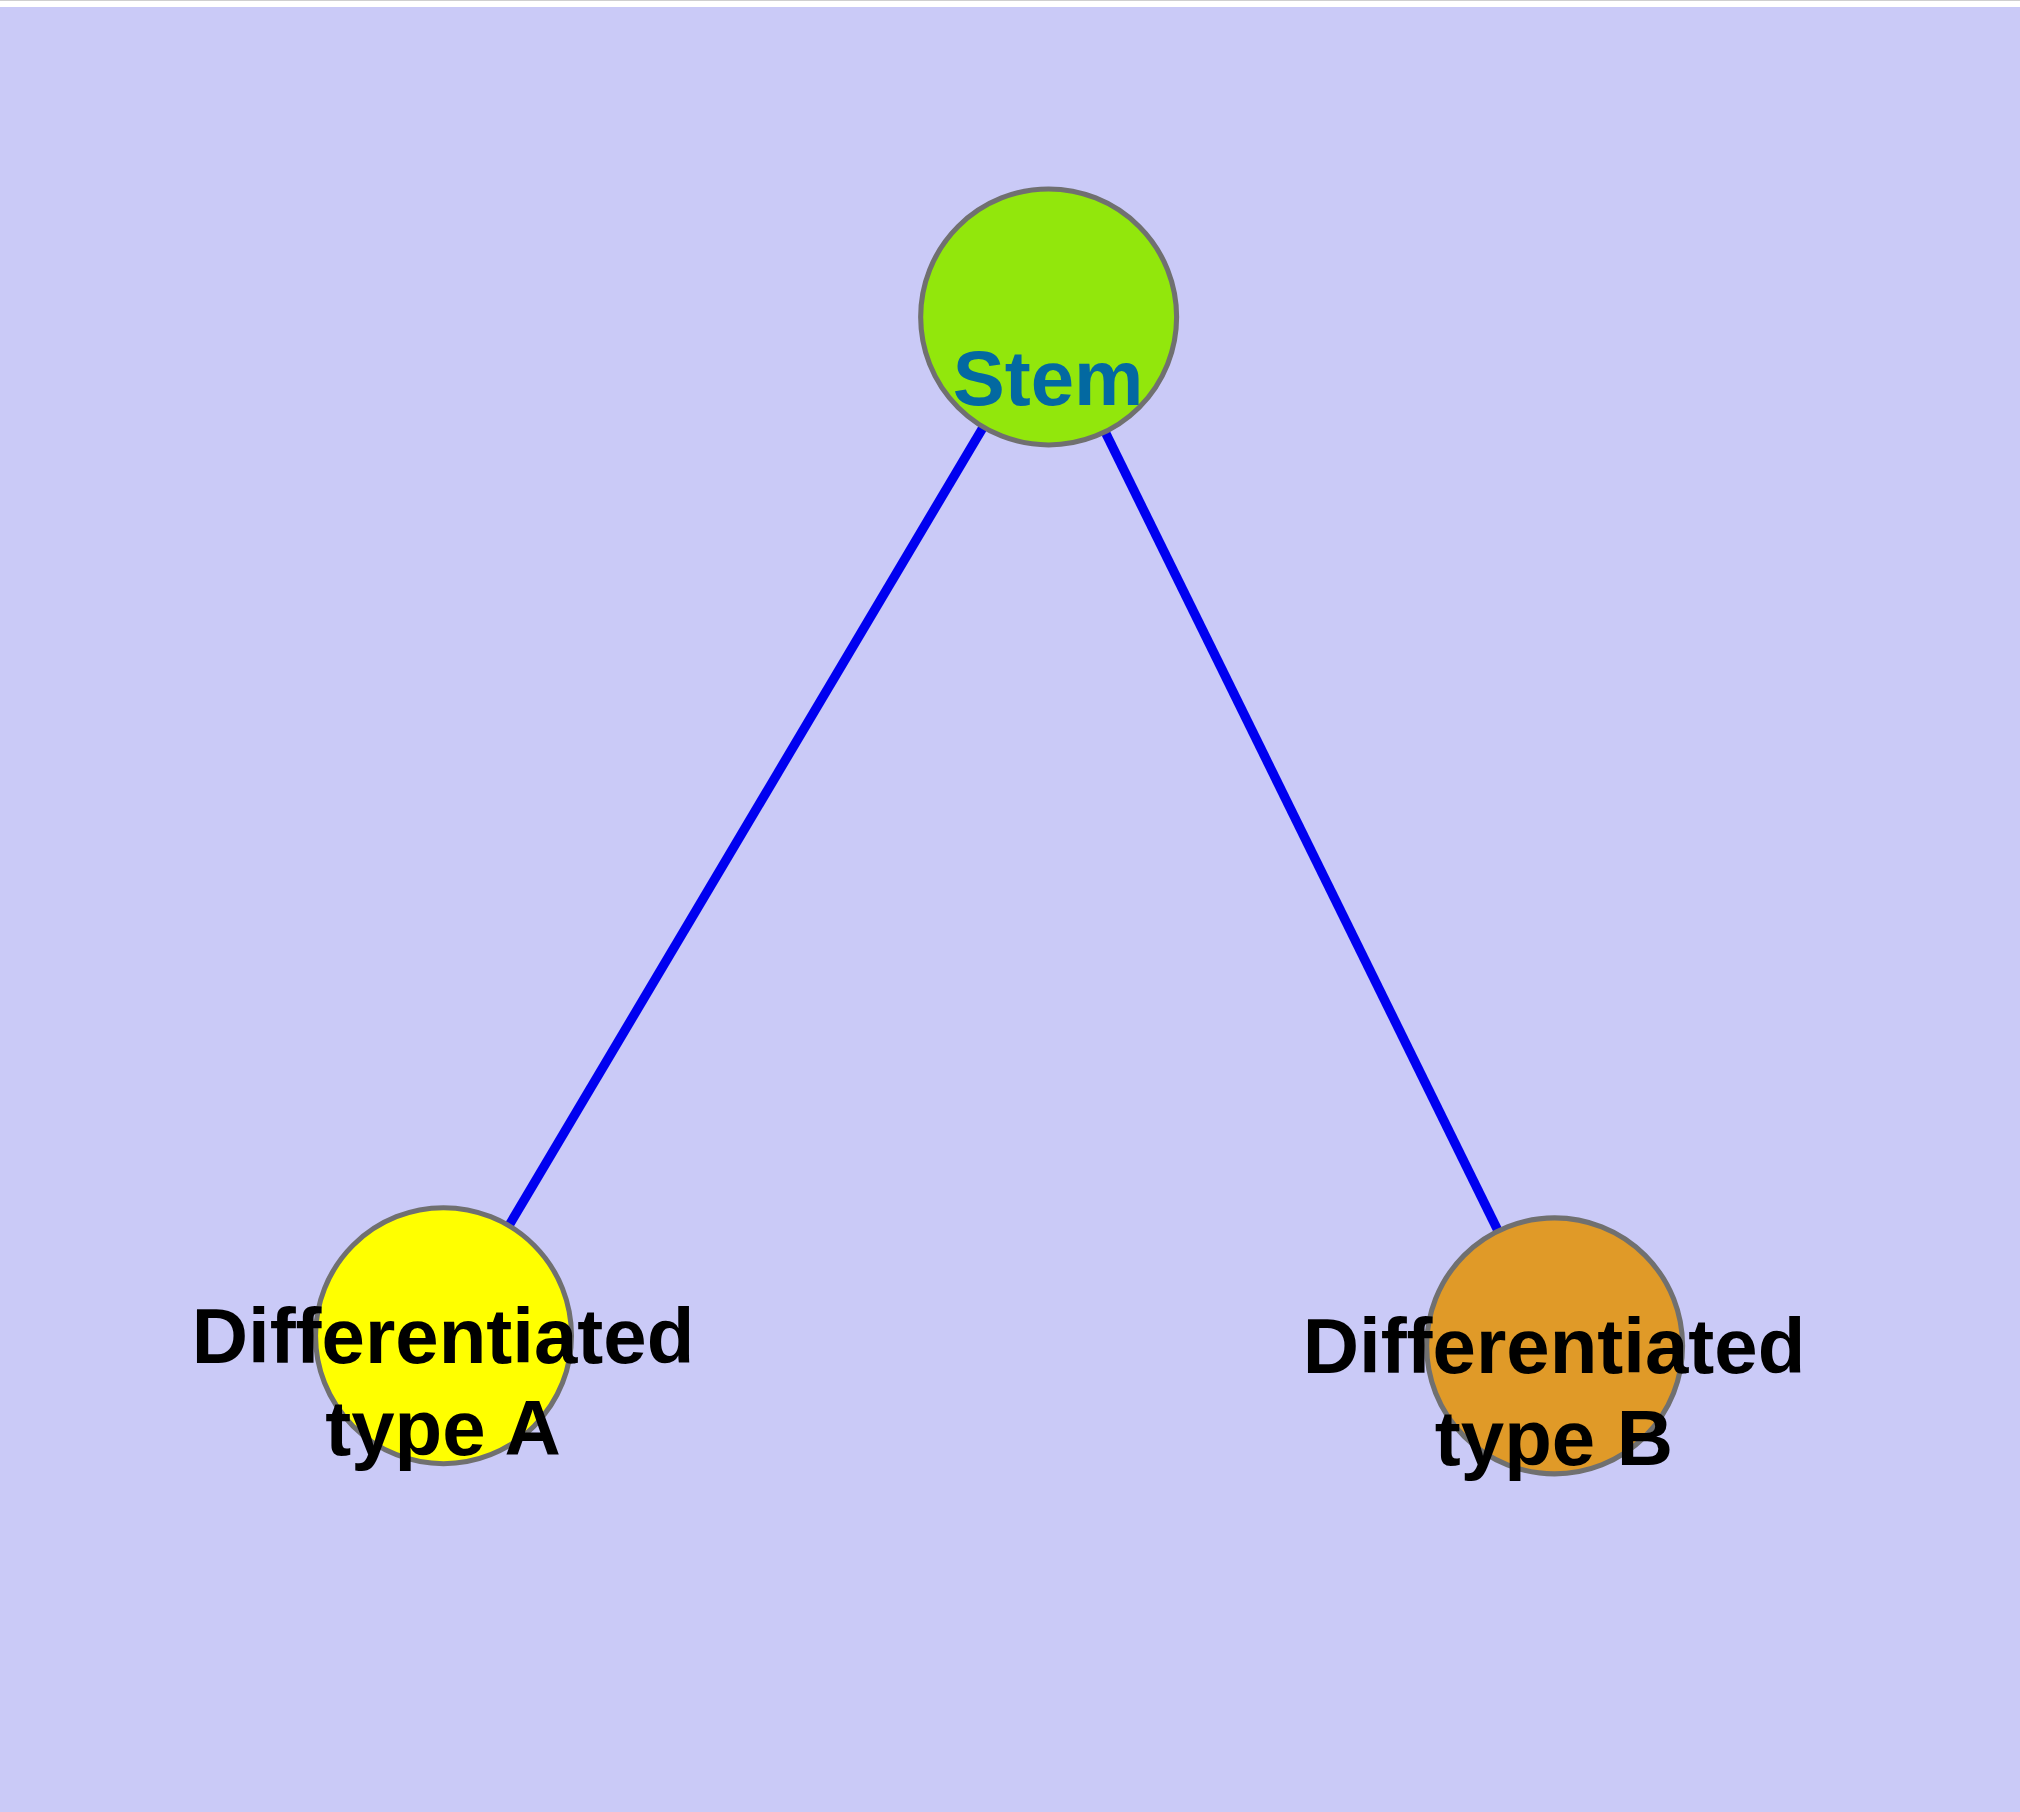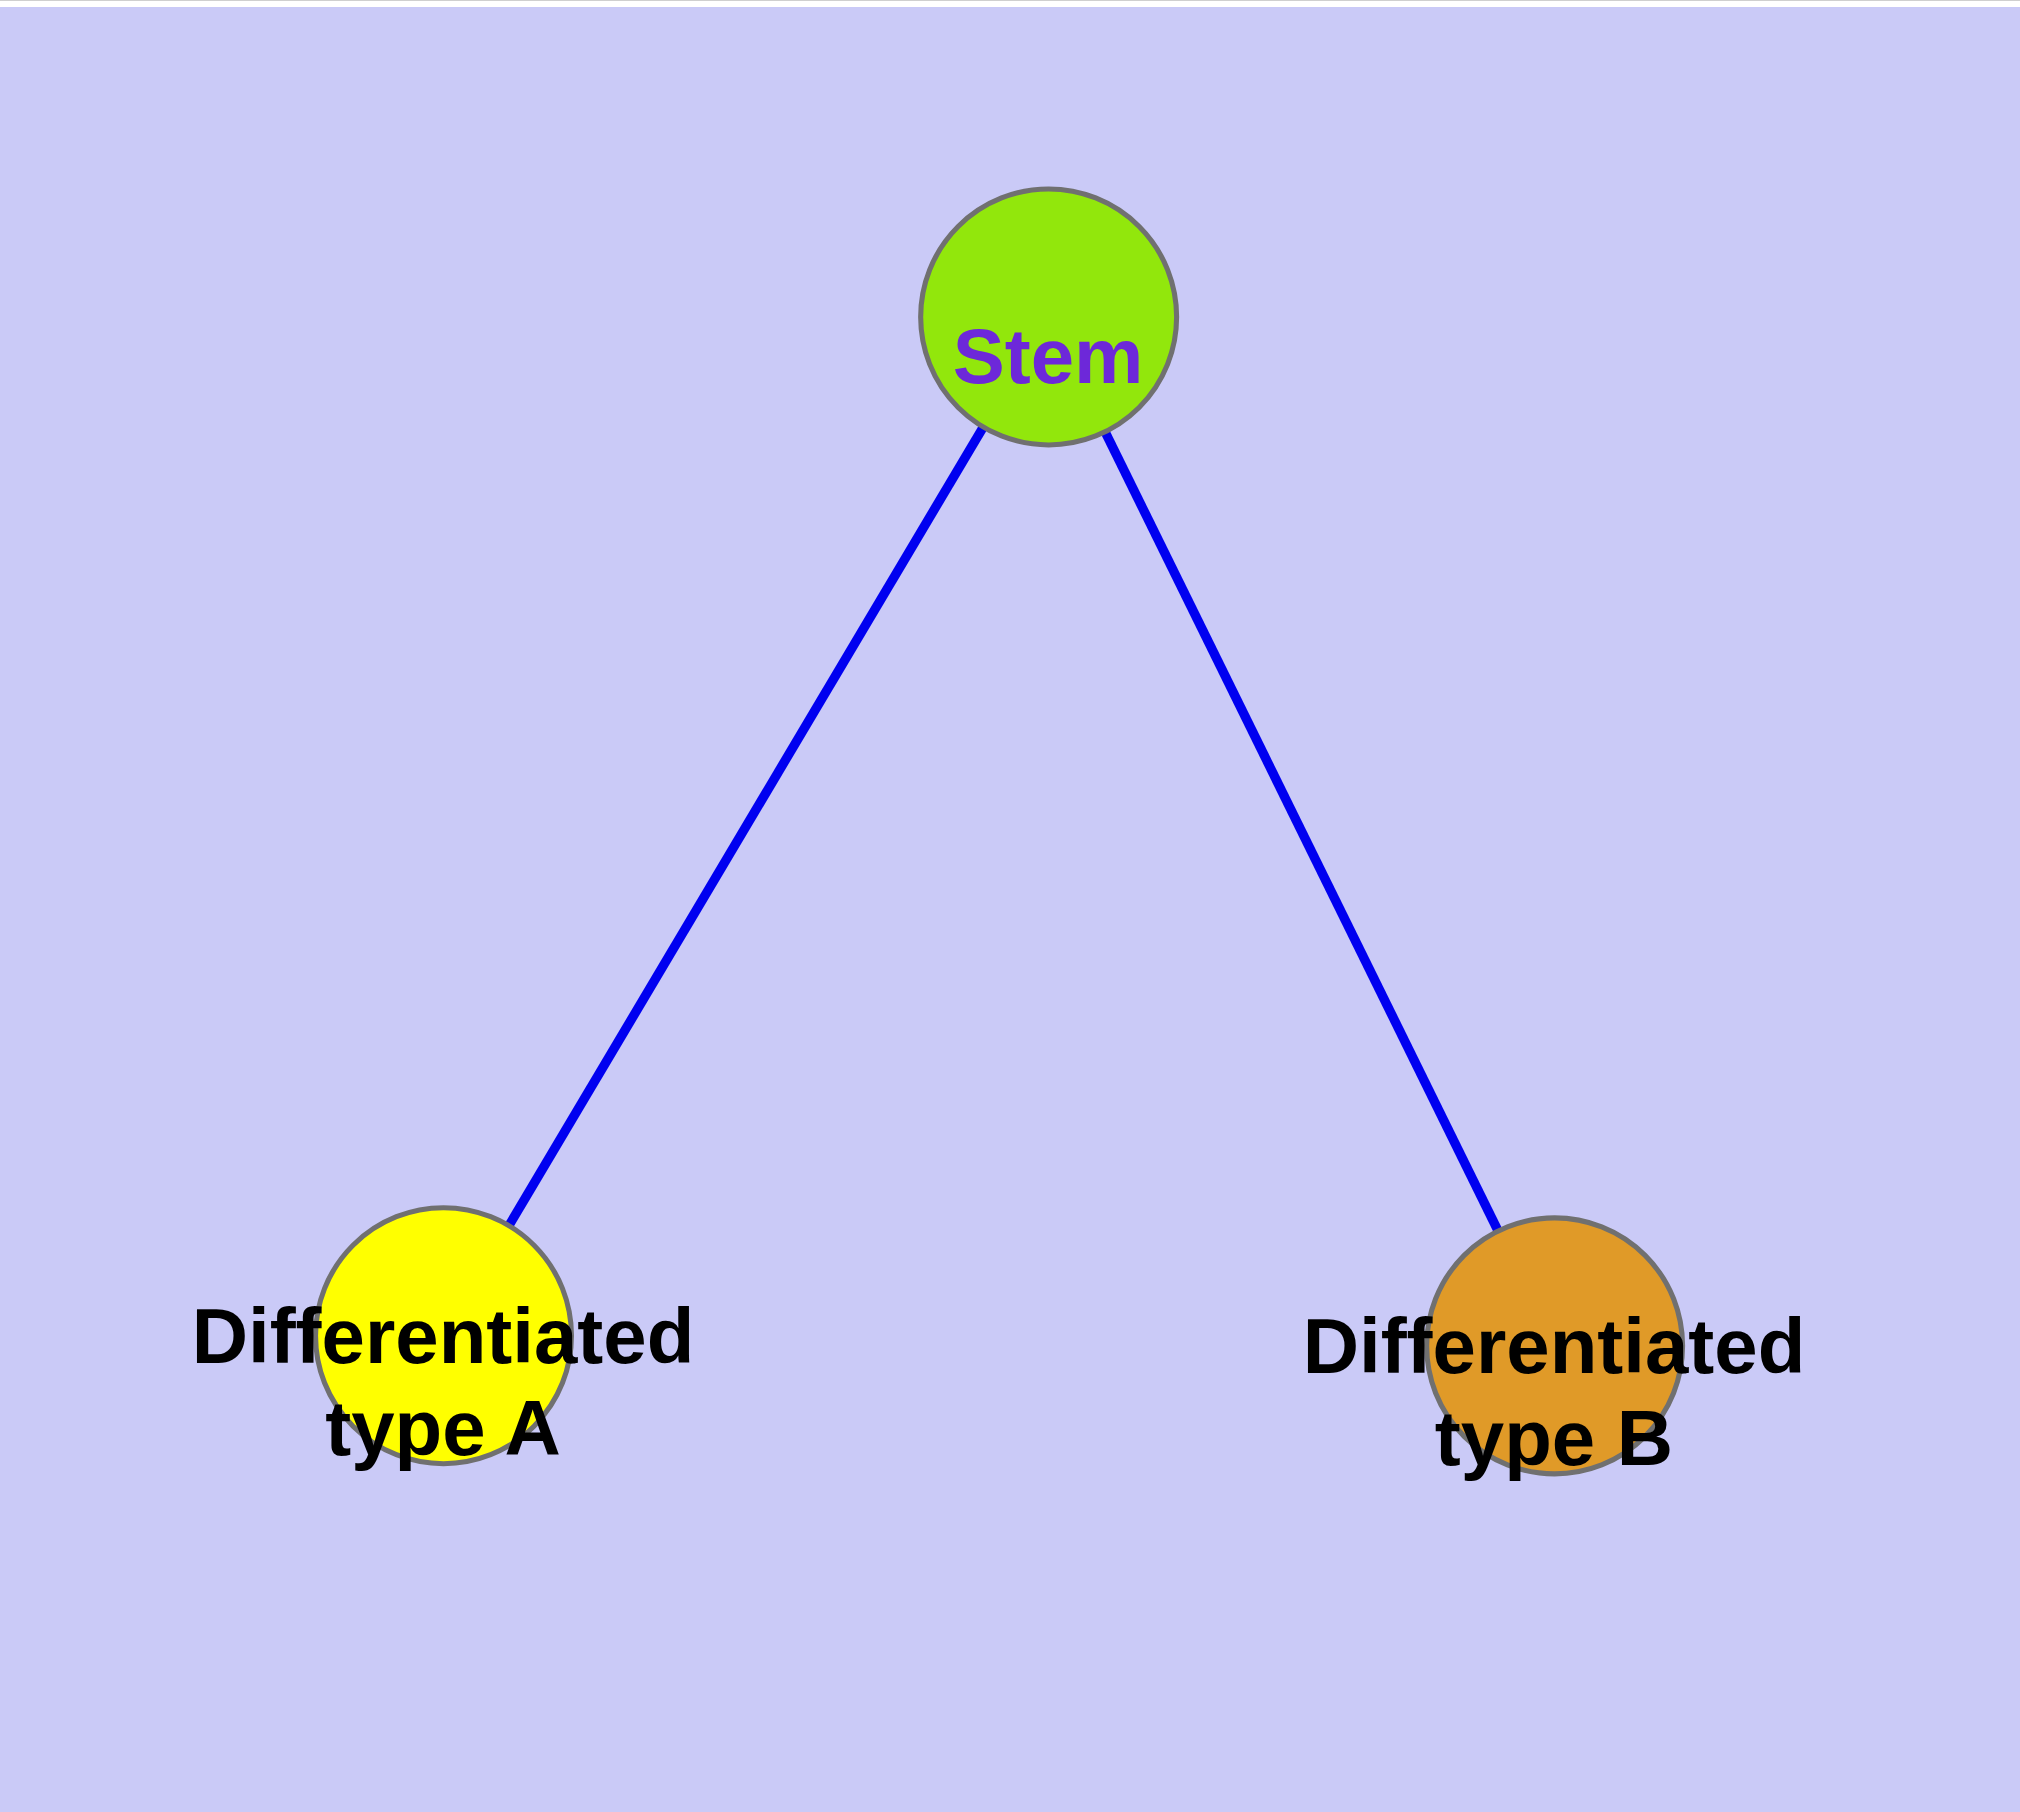--- a/index.html
+++ b/index.html
@@ -47,21 +47,21 @@
   <div class="top-strip"></div>
 
   <svg class="graph" viewBox="0 0 2384 2138">
     <line x1="1237" y1="374" x2="523" y2="1576" stroke="#0000F0" stroke-width="11"></line>
     <line x1="1237" y1="374" x2="1834" y2="1588" stroke="#0000F0" stroke-width="11"></line>
     <circle cx="1237" cy="374" r="151" fill="#92E70C" stroke="#707070" stroke-width="6"></circle>
     <circle cx="523" cy="1576" r="151" fill="#FFFF00" stroke="#707070" stroke-width="6"></circle>
     <circle cx="1834" cy="1588" r="151" fill="#E09A28" stroke="#707070" stroke-width="6"></circle>
   </svg>
 
-  <div class="node-label" style="left: 1048px; top: 310px; color: #6d28d9;">
+  <div class="node-label" style="left: 1048px; top: 332px; color: #0369a1;">
     <span>Stem</span>
   </div>
   <div class="node-label" style="left: 443px; top: 1336px; color: rgb(0, 0, 0);">
     <span>Differentiated
 type A</span>
   </div>
   <div class="node-label" style="left: 1554px; top: 1346px; color: rgb(0, 0, 0);">
     <span>Differentiated
 type B</span>
   </div>

